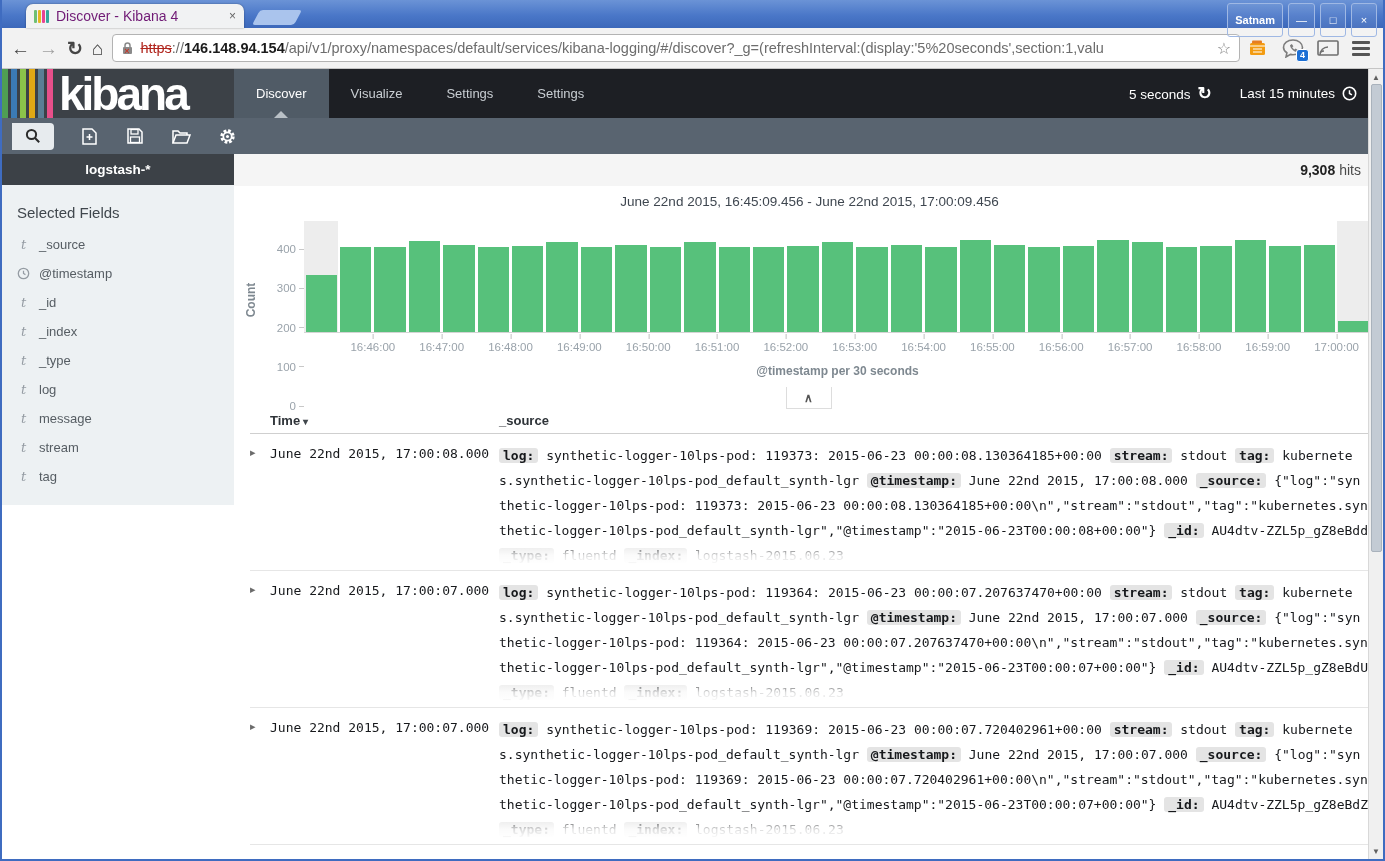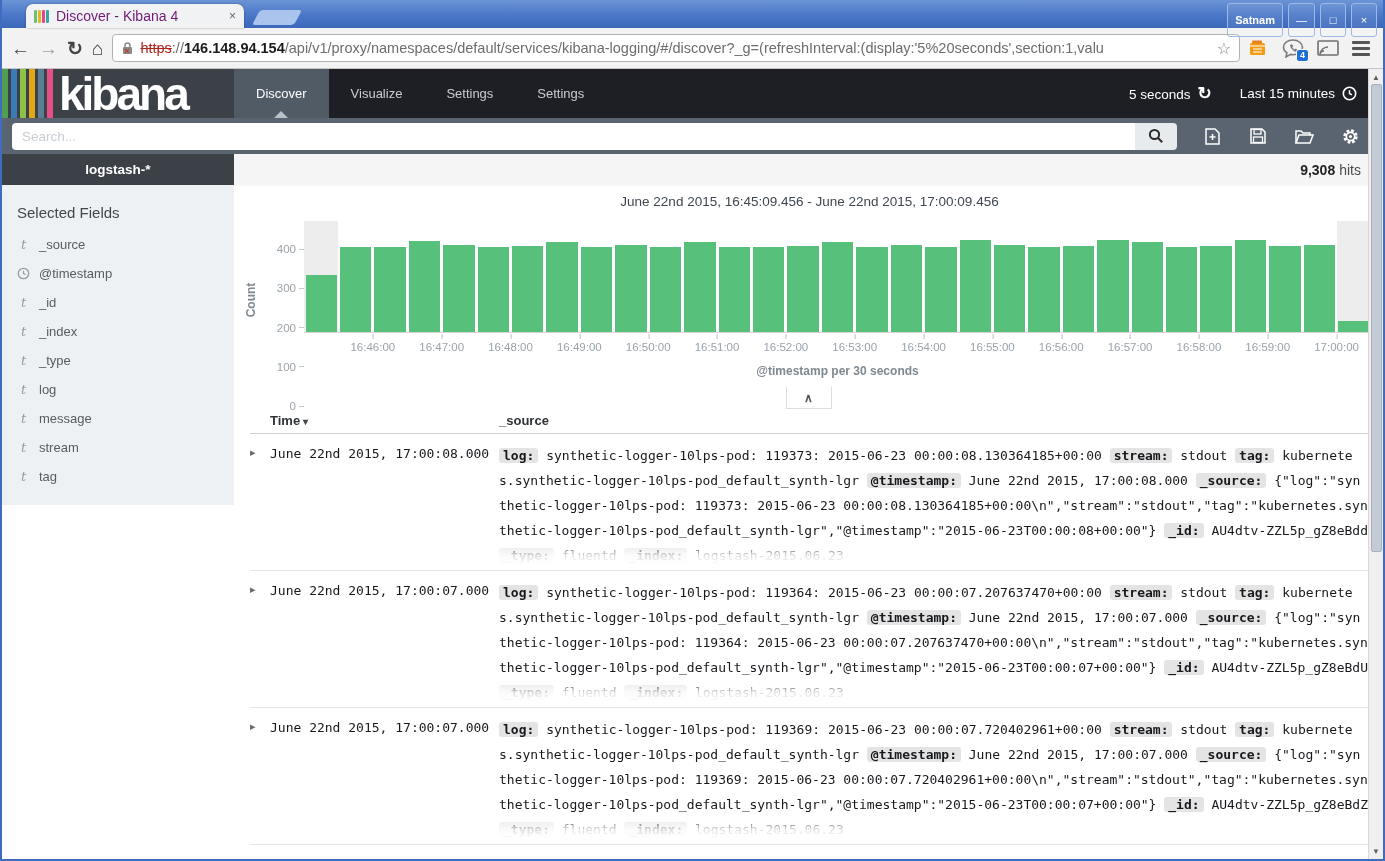--- a/index.html
+++ b/index.html
@@ -213,21 +213,20 @@
           <svg width="15" height="15" viewBox="0 0 16 16">
               <circle cx="8" cy="8" r="6.6" fill="none" stroke="#fff" stroke-width="1.7"></circle>
               <path d="M8 4.4V8l2.6 1.4" fill="none" stroke="#fff" stroke-width="1.6"></path>
             </svg>
         </span>
       </span>
     </div>
   </div>
 
   <div class="search-strip">
-    <input class="search-input" placeholder="Search..." style="">
     <button class="search-btn">
       <svg width="16" height="16" viewBox="0 0 16 16">
           <circle cx="6.5" cy="6.5" r="4.6" fill="none" stroke="#2b2b2b" stroke-width="2"></circle>
           <path d="M10 10l4.2 4.2" stroke="#2b2b2b" stroke-width="2"></path>
         </svg>
     </button>
     <div class="strip-icons">
       <span class="sbtn">
         <svg width="15" height="17" viewBox="0 0 15 17">
             <path d="M1 1h9l4 4v11H1z" fill="none" stroke="#fff" stroke-width="1.5"></path>

